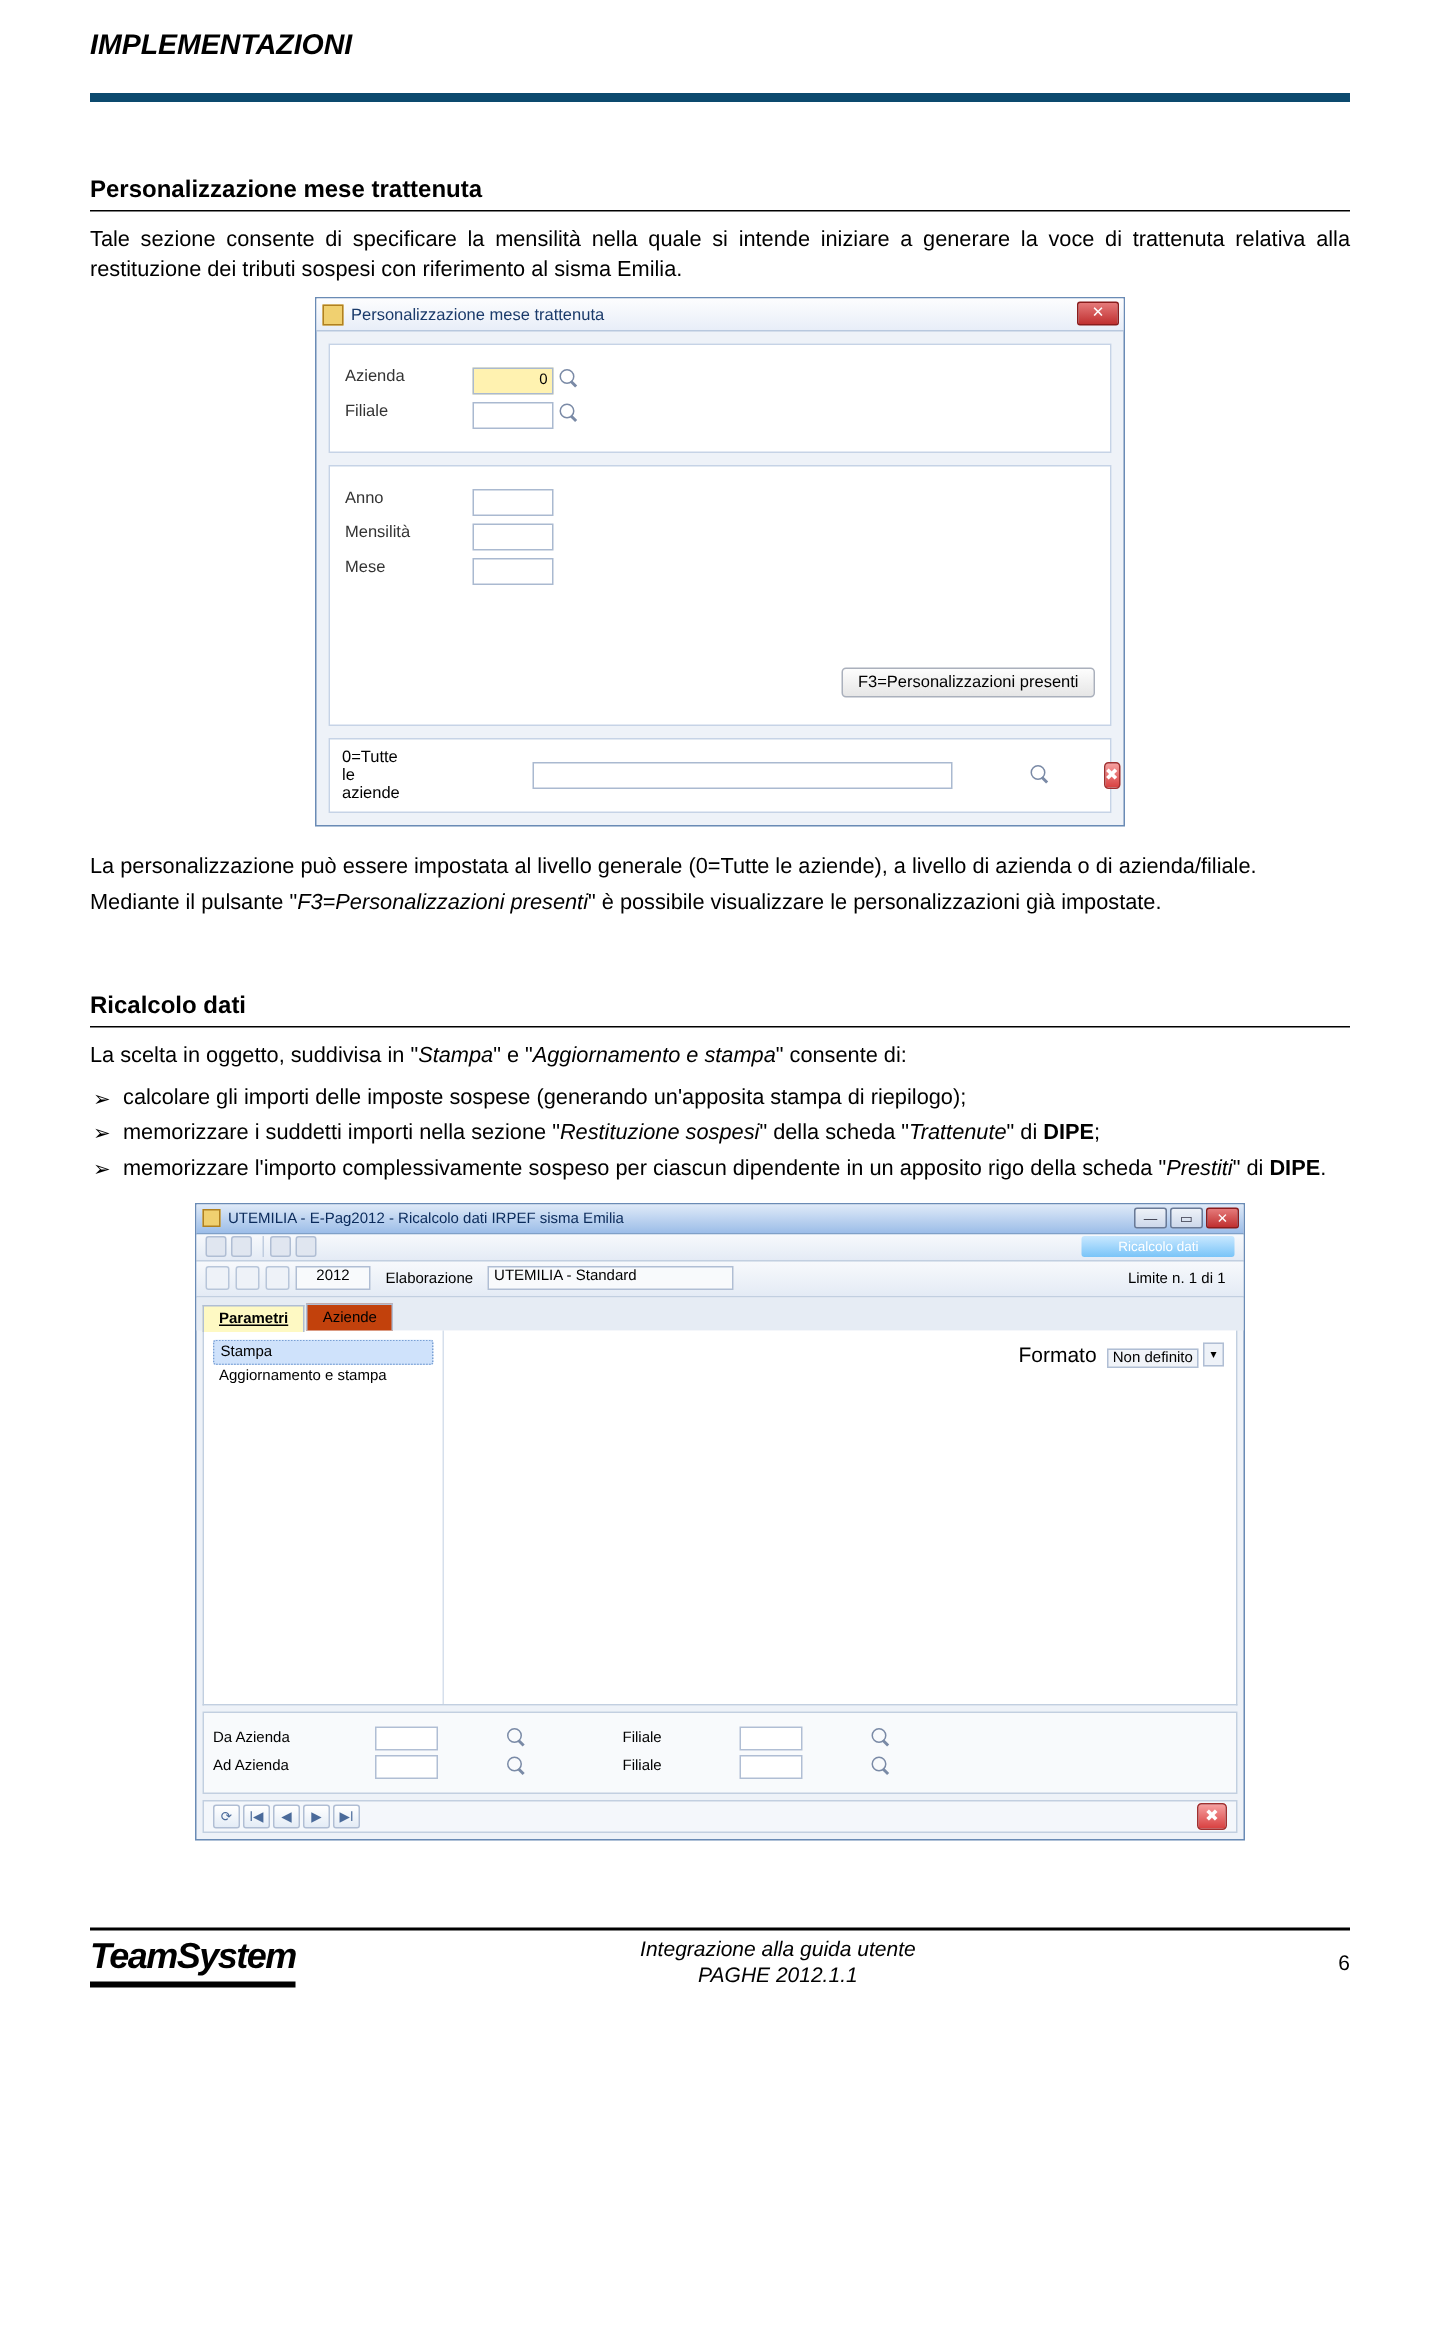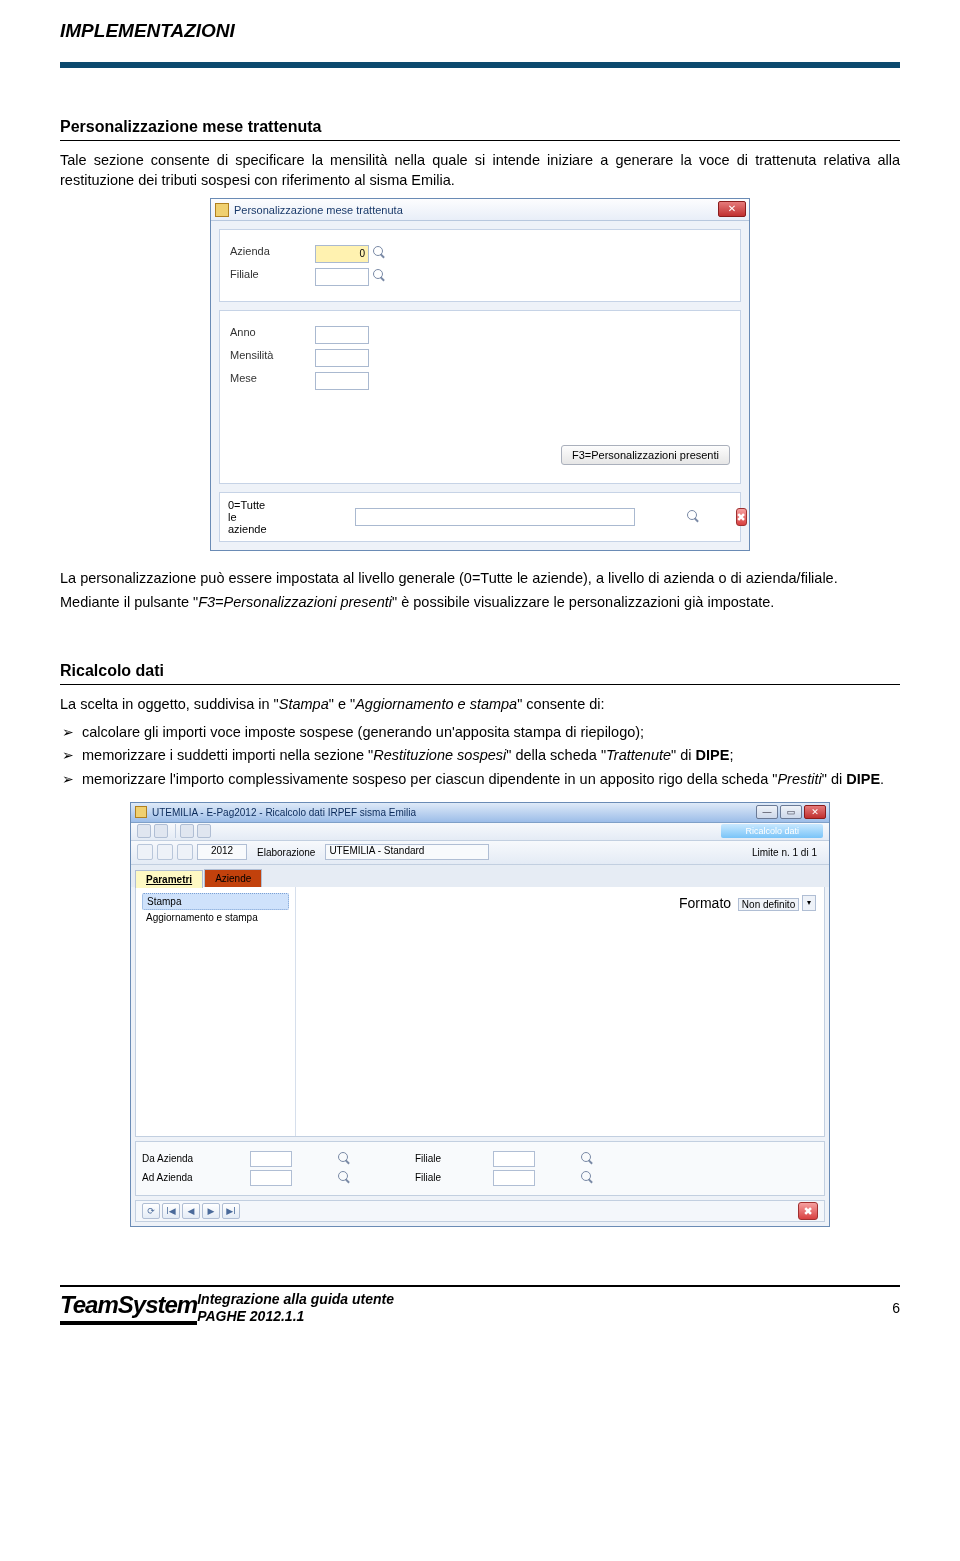--- a/index.html
+++ b/index.html
@@ -180,21 +180,21 @@
 
   
   .page-foot-sep{ height:2px; background:#000; margin-top:40px;}
   .page-footer{
     display:flex; align-items:center; padding:4px 60px 10px 60px; font-size:14px;
   }
   .logo{
     font-family: Arial, sans-serif; font-weight:bold; font-style:italic; font-size:24px;
     border-bottom: 4px solid #000; padding-bottom:2px; letter-spacing:-1px;
   }
-  .foot-center{ flex:1; text-align:left; font-style:italic; line-height:1.2;font-weight:bold;}
+  .foot-center{ flex:1; text-align:center; font-style:italic; line-height:1.2;}
   .foot-right{ width:60px; text-align:right; }
 </style>
 </head>
 <body>
 
 <div class="page">
   <div class="page-header">IMPLEMENTAZIONI</div>
 
   <div class="section-title">Personalizzazione mese trattenuta</div>
   <p class="body-text">Tale sezione consente di specificare la mensilità nella quale si intende iniziare a generare la voce di trattenuta relativa alla restituzione dei tributi sospesi con riferimento al sisma Emilia.</p>
@@ -247,21 +247,21 @@
     <span>Mediante il pulsante "</span><span class="italic">F3=Personalizzazioni presenti</span><span>" è possibile visualizzare le personalizzazioni già impostate.</span>
   </p>
 
   <div class="section-gap"></div>
 
   <div class="section-title">Ricalcolo dati</div>
   <p class="body-text">
     <span>La scelta in oggetto, suddivisa in "</span><span class="italic">Stampa</span><span>" e "</span><span class="italic">Aggiornamento e stampa</span><span>" consente di:</span>
   </p>
   <ul class="bullet-list">
-    <li>calcolare gli importi voce imposte sospese (generando un'apposita stampa di riepilogo);</li>
+    <li>calcolare gli importi delle imposte sospese (generando un'apposita stampa di riepilogo);</li>
     <li>
       <span>memorizzare i suddetti importi nella sezione "</span><span class="italic">Restituzione sospesi</span><span>" della scheda "</span><span class="italic">Trattenute</span><span>" di </span><span class="bold">DIPE</span><span>;</span>
     </li>
     <li>
       <span>memorizzare l'importo complessivamente sospeso per ciascun dipendente in un apposito rigo della scheda "</span><span class="italic">Prestiti</span><span>" di </span><span class="bold">DIPE</span><span>.</span>
     </li>
   </ul>
 
   <div class="dialog2">
     <div class="d2-titlebar">

